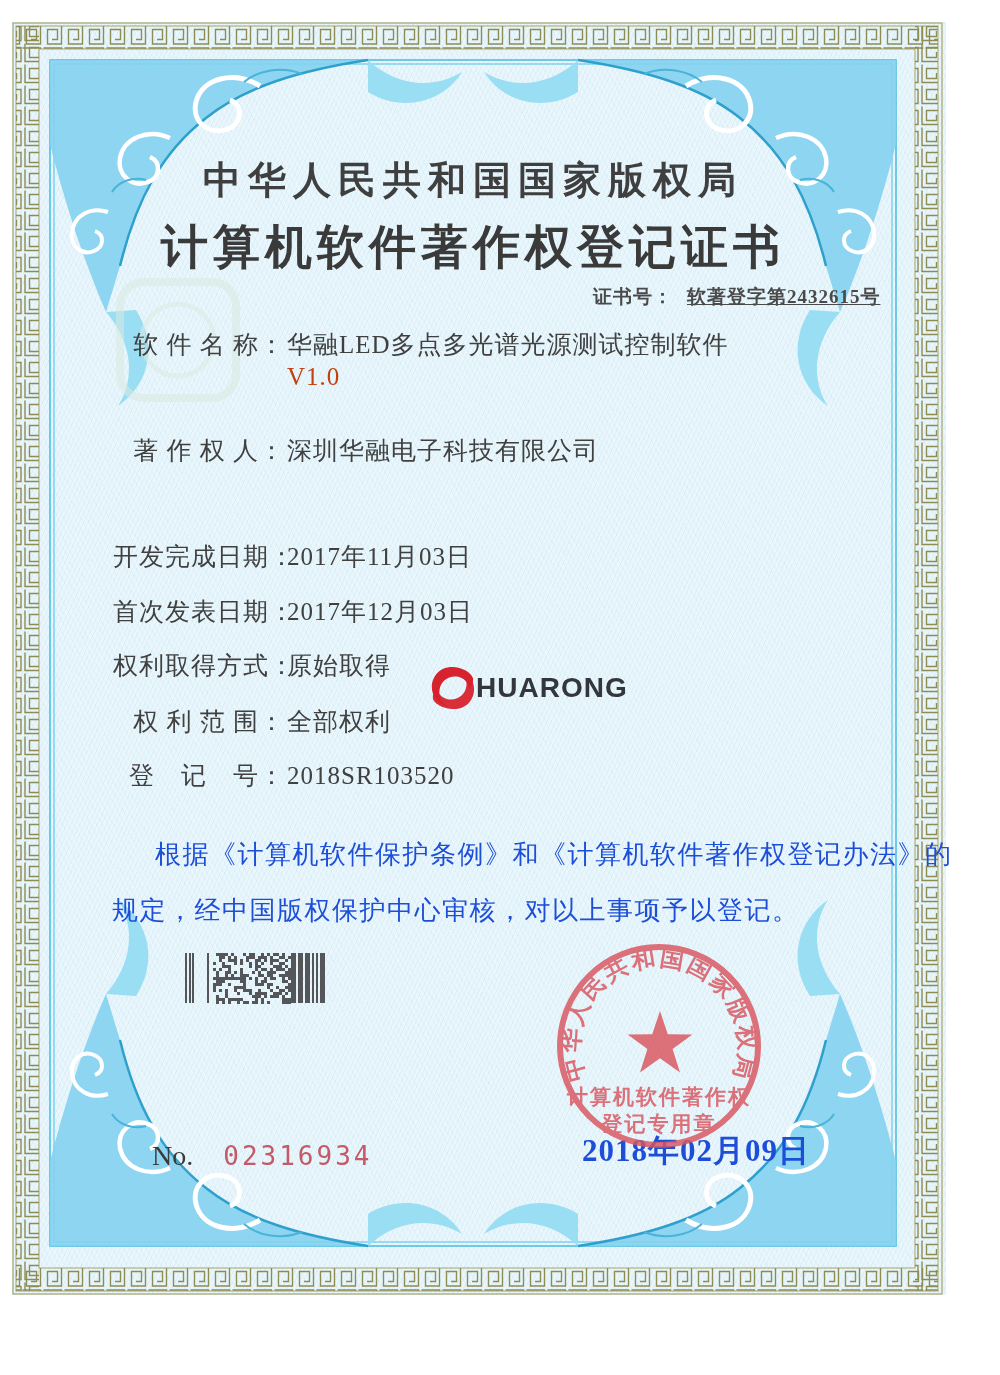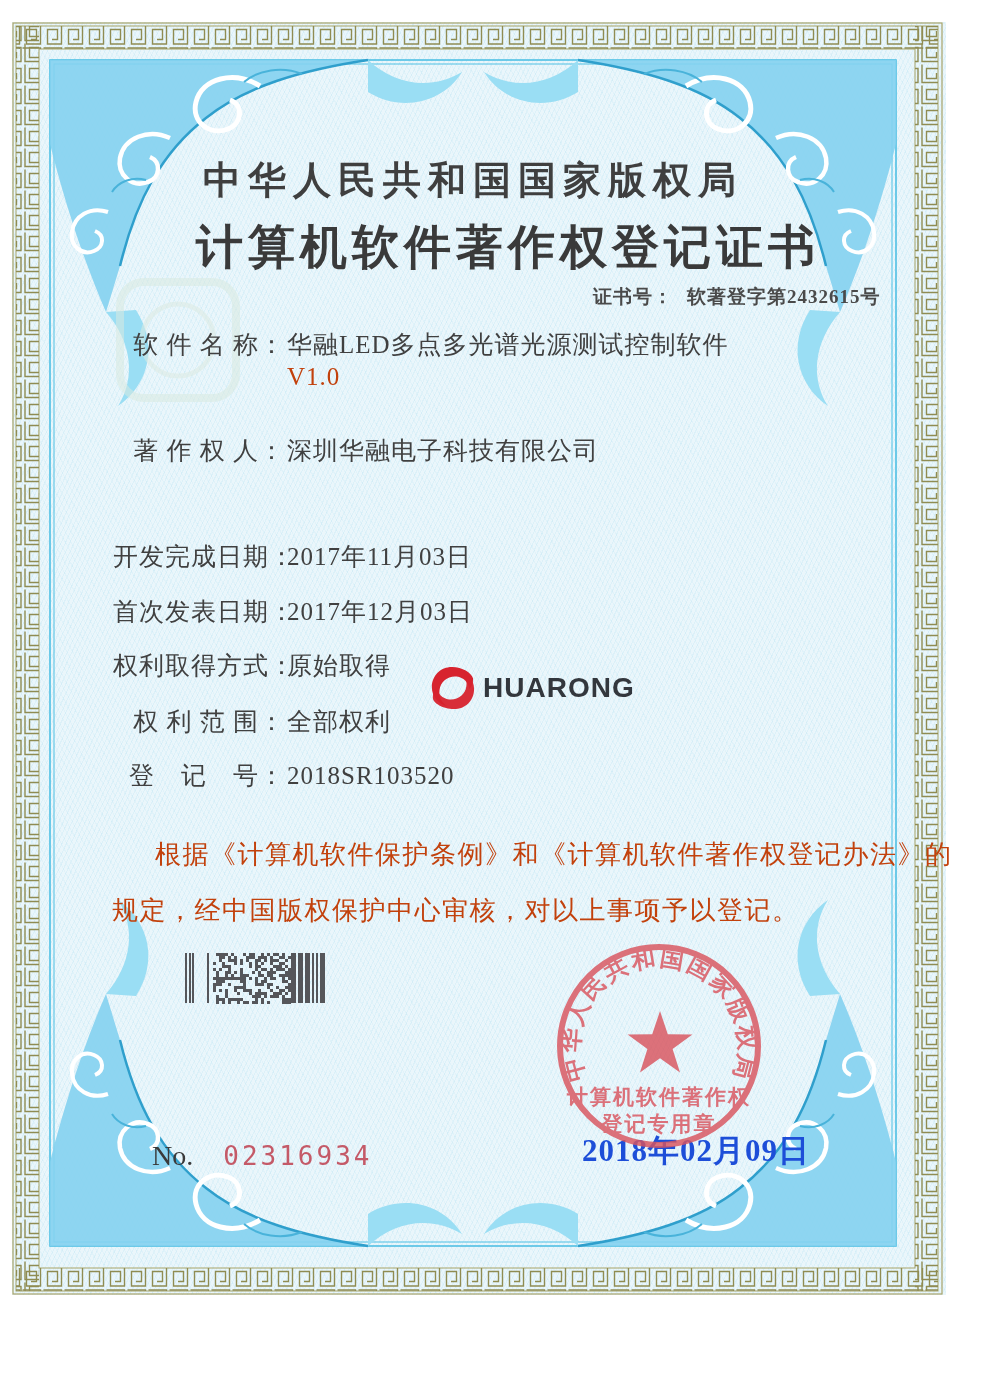--- a/index.html
+++ b/index.html
@@ -10,29 +10,29 @@
            repeating-linear-gradient(115deg, rgba(96,194,228,0.10) 0 1px, rgba(96,194,228,0) 1px 4px),
            repeating-linear-gradient(62deg, rgba(96,194,228,0.07) 0 1px, rgba(96,194,228,0) 1px 5px),
            #eaf6fb;}
   svg.layer{position:absolute;left:0;top:0;width:1000px;height:1375px;pointer-events:none;}
   .frame-layer{z-index:1;}
   .text-layer{position:absolute;left:0;top:0;width:1000px;height:1375px;z-index:2;}
   .seal-layer{z-index:3;}
   .authority{position:absolute;left:0;top:155px;width:946px;text-align:center;
              font-size:38px;font-weight:bold;letter-spacing:7px;color:#3f3f3f;}
   .cert-title{position:absolute;left:0;top:216px;width:946px;text-align:center;
-              font-size:47px;font-weight:bold;letter-spacing:5px;color:#3a3a3a;padding-left:35px;}
+              font-size:47px;font-weight:bold;letter-spacing:5px;color:#3a3a3a;}
   .cert-no{position:absolute;left:593px;top:284px;font-size:19px;font-weight:bold;color:#4a4a4a;letter-spacing:1px;}
-  .cert-no .v{margin-left:14px;}
+  .cert-no .v{margin-left:14px;text-decoration:underline;}
   .row{position:absolute;left:113px;font-size:25px;color:#404040;white-space:nowrap;line-height:1.15;text-align:right;}
   .row .lab{display:inline-block;width:172px;letter-spacing:1px;}
   .row .val{margin-left:2px;letter-spacing:1px;}
   .val2{position:absolute;left:287px;top:363px;font-size:25px;color:#c2410c;letter-spacing:1px;}
-  .statement{position:absolute;font-size:26px;color:#c2410c;letter-spacing:1.5px;white-space:nowrap;}
-  .logo{position:absolute;left:428px;top:664px;display:flex;align-items:center;gap:7px;}
+  .statement{position:absolute;font-size:26px;color:#1d4ed8;letter-spacing:1.5px;white-space:nowrap;}
+  .logo{position:absolute;left:428px;top:664px;display:flex;align-items:center;}
   .logo .word{font-family:"Liberation Sans","DejaVu Sans",sans-serif;font-weight:bold;
               font-size:28px;letter-spacing:1px;color:#33373d;}
   .serial{position:absolute;left:152px;top:1140px;font-size:28px;color:#3a3a3a;}
   .serial .num{font-family:"DejaVu Sans Mono",monospace;font-size:26px;letter-spacing:3px;
                color:#c45a68;margin-left:30px;}
   .seal-date{position:absolute;left:582px;top:1130px;font-size:31px;font-weight:bold;
              color:#1d4ed8;letter-spacing:1px;}
 </style>
 </head>
 <body>

